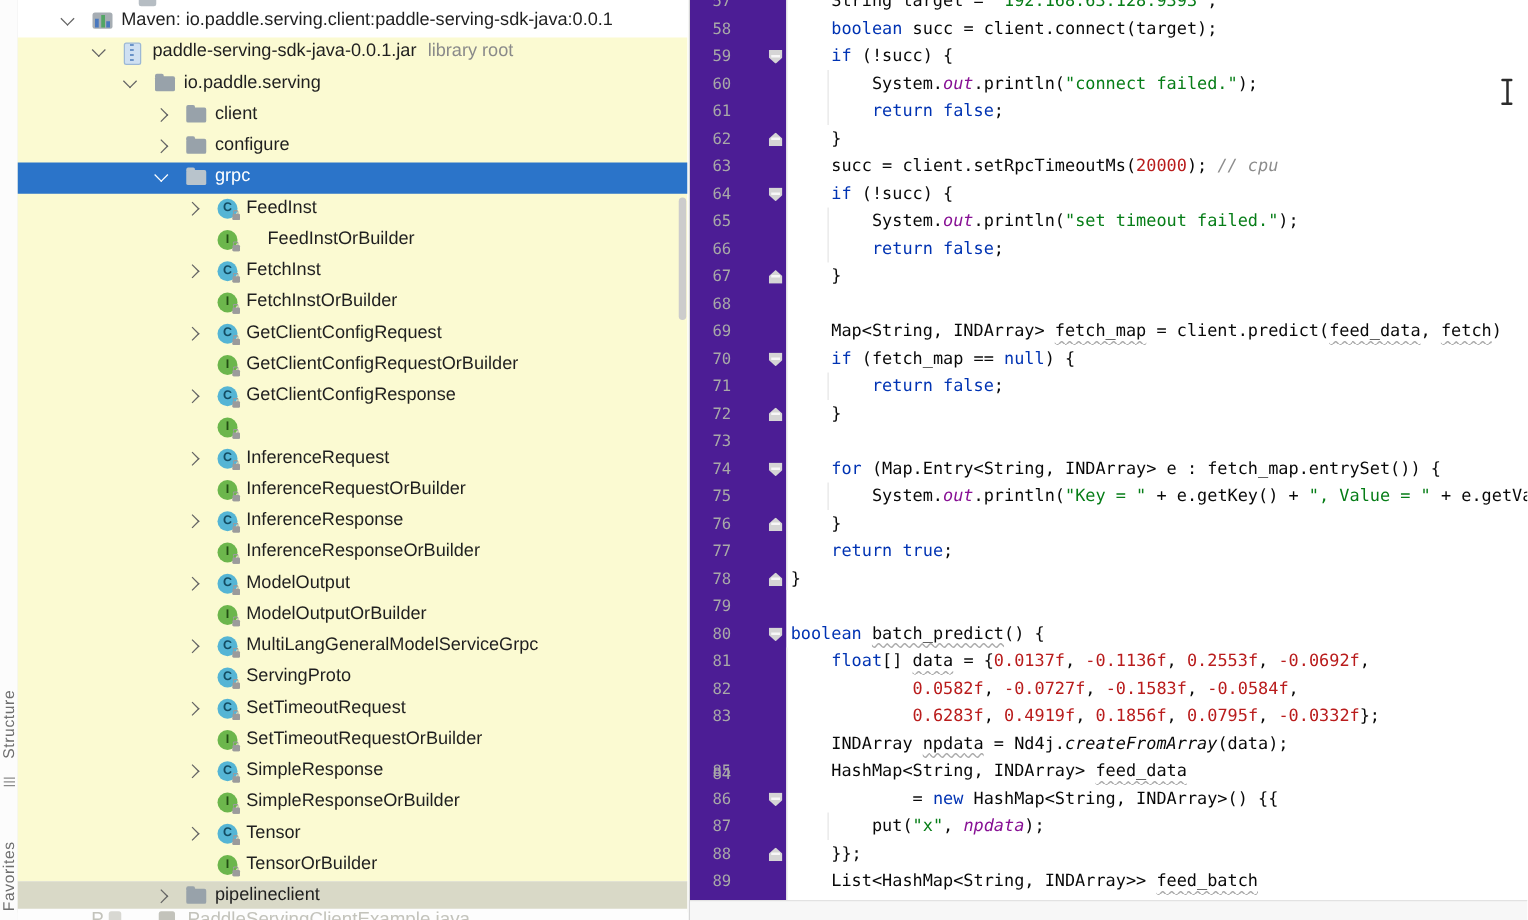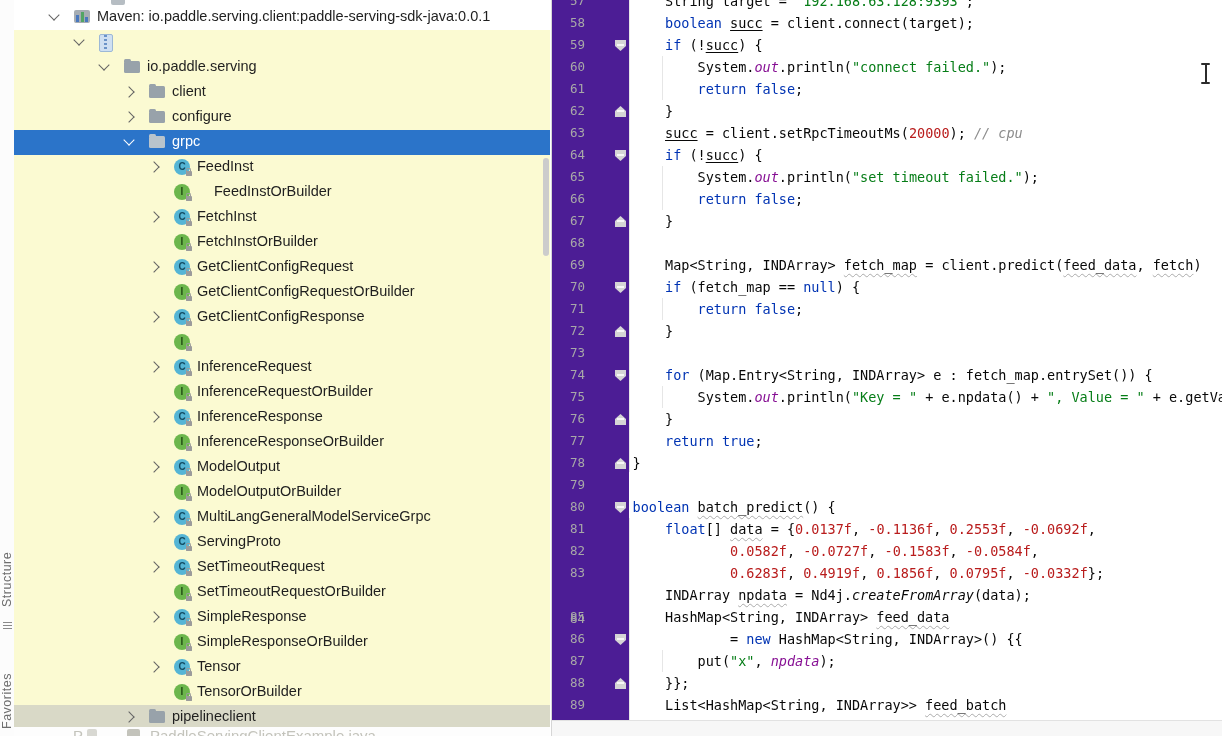--- a/index.html
+++ b/index.html
@@ -69,21 +69,21 @@
   .fold.close{clip-path:polygon(50% 0,100% 45%,100% 100%,0 100%,0 45%);}
   .fold::after{content:"";position:absolute;left:2px;right:2px;top:4px;height:1.5px;background:#f7f7f7;}
   .guide{position:absolute;width:1px;background:#e6e6e6;}
   .cl{position:absolute;left:48px;height:22px;line-height:22px;white-space:pre;color:#080808;}
   .tk{color:#0033b3;}
   .ts{color:#067d17;}
   .tn{color:#b91c1c;}
   .tc{color:#8c8c8c;font-style:italic;}
   .tf{color:#871094;font-style:italic;}
   .ti{font-style:italic;}
-  .tu{text-decoration:underline;text-decoration-thickness:1px;text-underline-offset:2px;}
+  .tu{text-decoration-thickness:1px;text-underline-offset:2px;}
   .tw{text-decoration:underline wavy #ababab 1px;text-underline-offset:3px;}
   #editor-bottom{position:absolute;left:0;top:720px;width:671px;height:16px;background:#f7f7f7;border-top:1px solid #e2e2e2;}
 
   
   #ibeam{position:absolute;left:1200px;top:63px;width:11px;height:21px;}
   #ibeam .stem{position:absolute;left:4.5px;top:1px;width:2px;height:19px;background:#2b2b2b;}
   #ibeam .cap{position:absolute;left:1px;width:9px;height:2px;background:#2b2b2b;border-radius:2px;}
   #ibeam .cap.t{top:0;}
   #ibeam .cap.b{bottom:0;}
 </style>
@@ -111,20 +111,21 @@
           <span class="tico maven" style="left: 60px;">
             <i></i>
             <i></i>
             <i></i>
           </span>
           <span class="tlabel" style="left: 83px; text-align: center;">Maven: io.paddle.serving.client:paddle-serving-sdk-java:0.0.1</span>
         </div>
         <div class="trow" style="top: 30px;">
           <span class="chev expanded" style="left: 61px;"></span>
           <span class="tico jar" style="left: 85px;"></span>
+          <span class="tlabel" style="left: 108px;">paddle-serving-sdk-java-0.0.1.jar<span class="tsuffix">library root</span></span>
         </div>
         <div class="trow" style="top: 55px;">
           <span class="chev expanded" style="left: 86px;"></span>
           <span class="tico folder" style="left: 110px;"></span>
           <span class="tlabel" style="left: 133px;">io.paddle.serving</span>
         </div>
         <div class="trow" style="top: 80px;">
           <span class="chev collapsed" style="left: 111px;"></span>
           <span class="tico folder" style="left: 135px;"></span>
           <span class="tlabel" style="left: 158px;">client</span>
@@ -323,21 +324,21 @@
         <div class="cl" style="top: 166px;"><span>            System.</span><span class="tf">out</span><span>.println(</span><span class="ts">"set timeout failed."</span><span>);</span></div>
         <div class="cl" style="top: 188px;"><span>            </span><span class="tk">return false</span><span>;</span></div>
         <div class="cl" style="top: 210px;"><span>        }</span></div>
         <div class="cl" style="top: 232px;"></div>
         <div class="cl" style="top: 254px;"><span>        Map&lt;String, INDArray&gt; </span><span class="tw">fetch_map</span><span> = client.predict(</span><span class="tw">feed_data</span><span>, </span><span class="tw">fetch</span><span>)</span></div>
         <div class="cl" style="top: 276px;"><span>        </span><span class="tk">if</span><span> (fetch_map == </span><span class="tk">null</span><span>) {</span></div>
         <div class="cl" style="top: 298px;"><span>            </span><span class="tk">return false</span><span>;</span></div>
         <div class="cl" style="top: 320px;"><span>        }</span></div>
         <div class="cl" style="top: 342px;"></div>
         <div class="cl" style="top: 364px;"><span>        </span><span class="tk">for</span><span> (Map.Entry&lt;String, INDArray&gt; e : fetch_map.entrySet()) {</span></div>
-        <div class="cl" style="top: 386px;"><span>            System.</span><span class="tf">out</span><span>.println(</span><span class="ts">"Key = "</span><span> + e.npdata() + </span><span class="ts">", Value = "</span><span> + e.getVa</span></div>
+        <div class="cl" style="top: 386px;"><span>            System.</span><span class="tf">out</span><span>.println(</span><span class="ts">"Key = "</span><span> + e.getKey() + </span><span class="ts">", Value = "</span><span> + e.getVa</span></div>
         <div class="cl" style="top: 408px;"><span>        }</span></div>
         <div class="cl" style="top: 430px;"><span>        </span><span class="tk">return true</span><span>;</span></div>
         <div class="cl" style="top: 452px;"><span>    }</span></div>
         <div class="cl" style="top: 474px;"></div>
         <div class="cl" style="top: 496px;"><span>    </span><span class="tk">boolean </span><span class="tw">batch_predict</span><span>() {</span></div>
         <div class="cl" style="top: 518px;"><span>        </span><span class="tk">float</span><span>[] </span><span class="tw">data</span><span> = {</span><span class="tn">0.0137f</span><span>, </span><span class="tn">-0.1136f</span><span>, </span><span class="tn">0.2553f</span><span>, </span><span class="tn">-0.0692f</span><span>,</span></div>
         <div class="cl" style="top: 540px;"><span>                </span><span class="tn">0.0582f</span><span>, </span><span class="tn">-0.0727f</span><span>, </span><span class="tn">-0.1583f</span><span>, </span><span class="tn">-0.0584f</span><span>,</span></div>
         <div class="cl" style="top: 562px;"><span>                </span><span class="tn">0.6283f</span><span>, </span><span class="tn">0.4919f</span><span>, </span><span class="tn">0.1856f</span><span>, </span><span class="tn">0.0795f</span><span>, </span><span class="tn">-0.0332f</span><span>};</span></div>
         <div class="cl" style="top: 584px;"><span>        INDArray </span><span class="tw">npdata</span><span> = Nd4j.</span><span class="ti">createFromArray</span><span>(data);</span></div>
         <div class="cl" style="top: 606px;"><span>        HashMap&lt;String, INDArray&gt; </span><span class="tw">feed_data</span></div>

